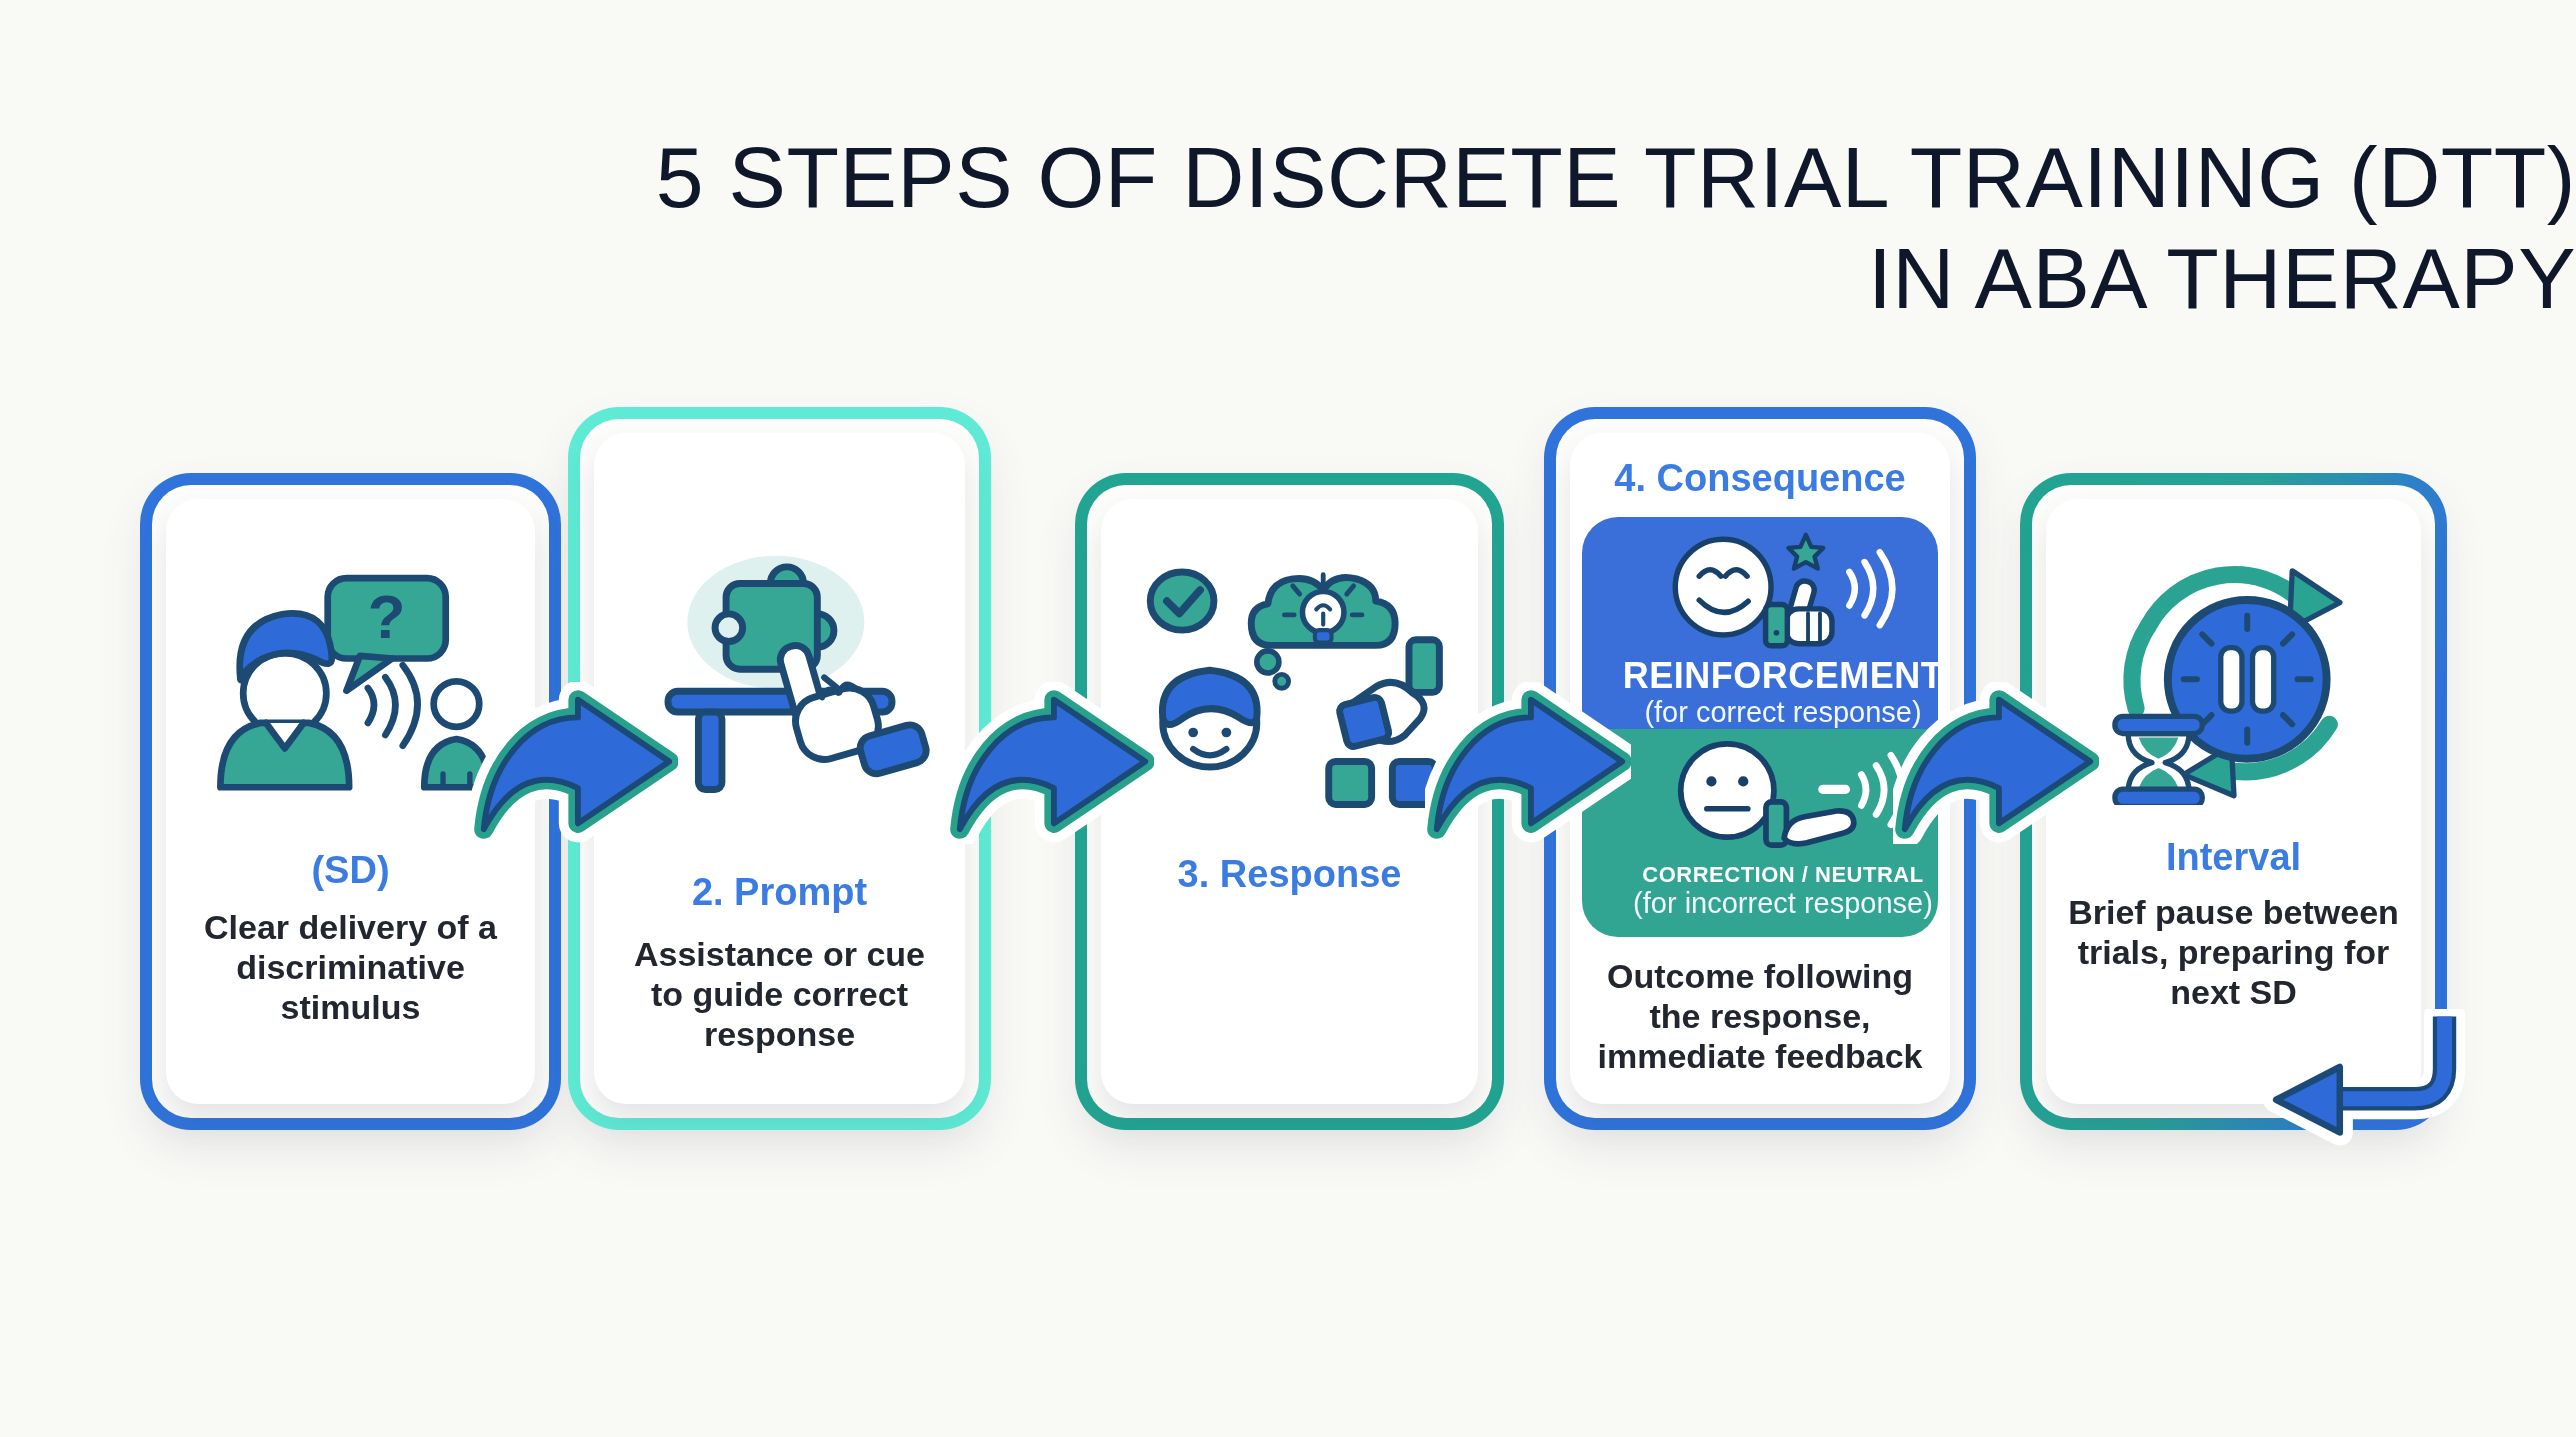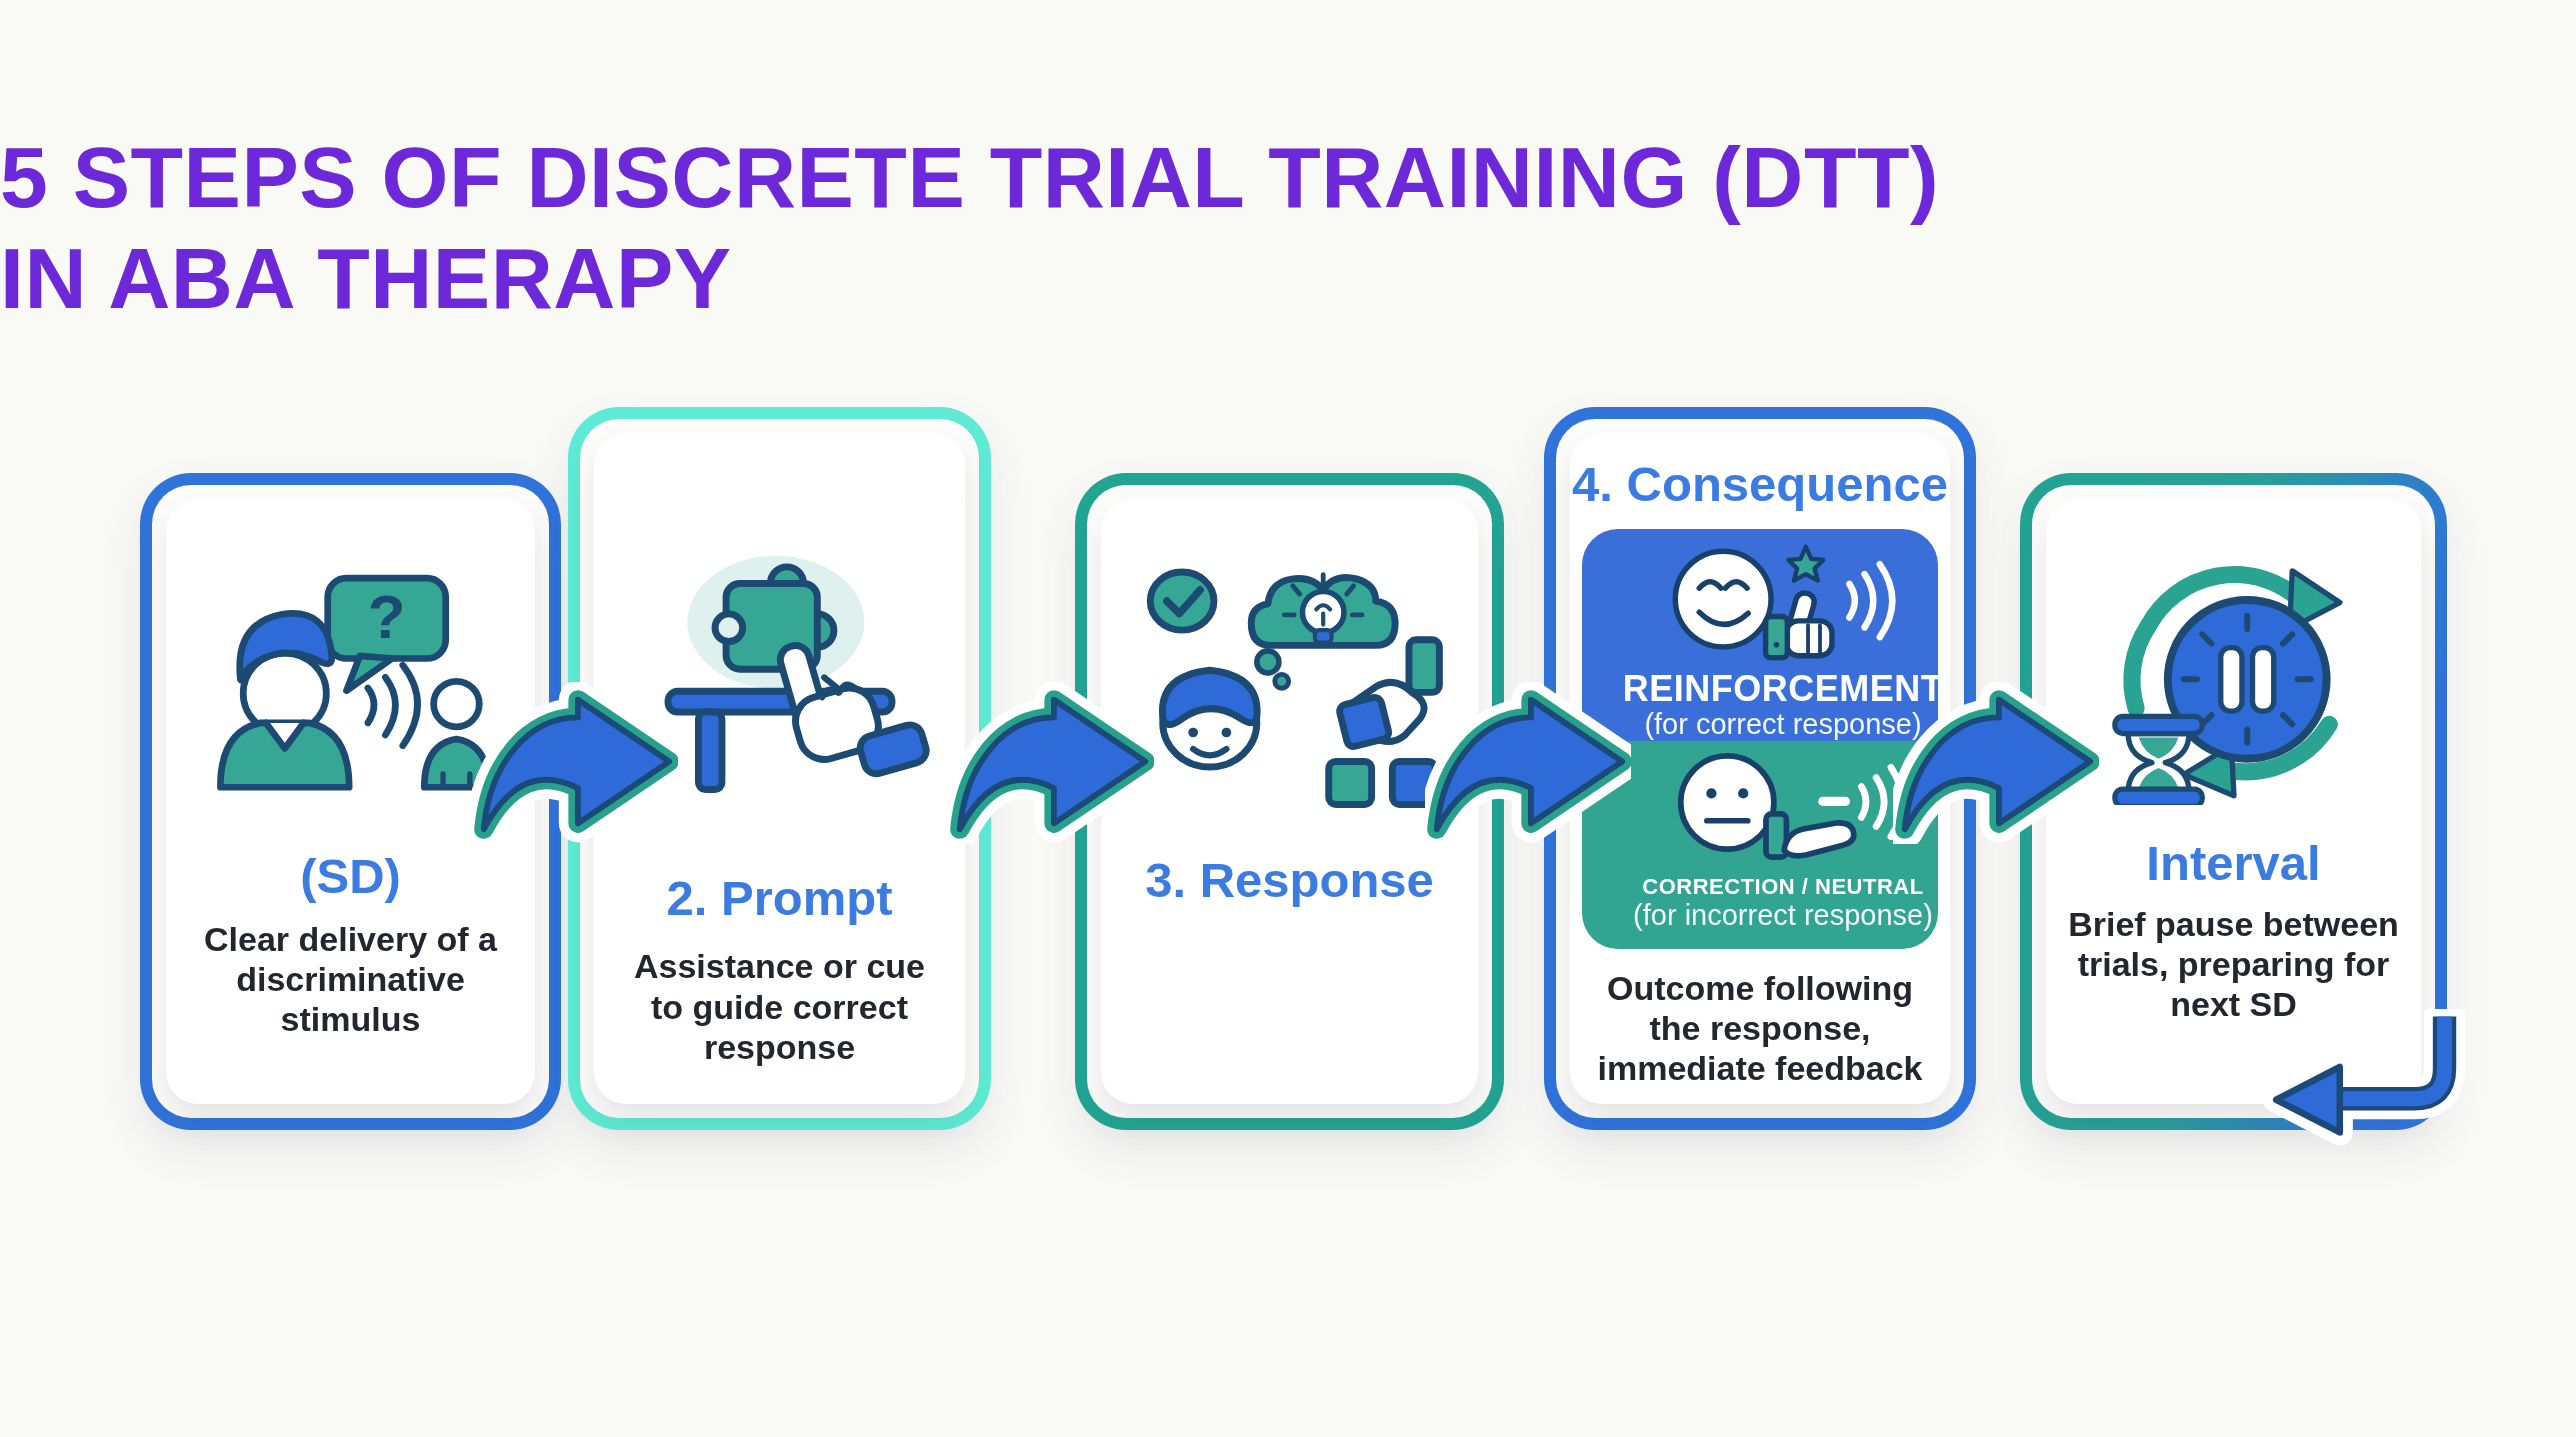--- a/index.html
+++ b/index.html
@@ -4,21 +4,21 @@
 <style>
   html,body{margin:0;padding:0;background:#e9e9e6;}
   #canvas{
     position:relative; width:2576px; height:1438px; overflow:hidden;
     background:#f9f9f6;
     font-family:"Liberation Sans", sans-serif;
   }
   
   .main-title{
     position:absolute; top:127px; left:0; width:100%;
-    text-align:left; color:#6d28d9; font-weight:bold;
+    text-align:right; color:#0f172a; font-weight:normal;
     font-size:86px; line-height:1.18; letter-spacing:0.5px;
   }
   
   .card{
     position:absolute; border-radius:51px; padding:12px; box-sizing:border-box;
     box-shadow:0 20.6px 41px rgba(90,95,115,0.10);
   }
   .card-mid{
     width:100%; height:100%; background:#fdfdfb; border-radius:39px;
     padding:14px; box-sizing:border-box;
@@ -28,21 +28,21 @@
     box-shadow:0 17px 32px rgba(70,75,95,0.14);
     display:flex; flex-direction:column; align-items:center; box-sizing:border-box;
   }
   #card-1{left:140px; top:473px; width:421px;  height:657px; background:#2f73db;}
   #card-2{left:568px; top:407px; width:423px;  height:723px; background:#5eead4;}
   #card-3{left:1075px;top:473px; width:429px;  height:657px; background:#22a492;}
   #card-4{left:1544px;top:407px; width:432px;  height:723px; background:#2f73db;}
   #card-5{left:2020px;top:473px; width:427px;  height:657px;
           background:linear-gradient(100deg,#22a492 0%,#27a097 45%,#2f73db 85%);}
   .step-title{
-    color:#3b7ce2; font-weight:bold; font-size:49px; line-height:1.12;
+    color:#3b7ce2; font-weight:bold; font-size:38px; line-height:1.12;
     text-align:center; white-space:nowrap;
   }
   .step-desc{
     color:#22262e; font-weight:bold; font-size:34px; line-height:1.18;
     text-align:center;
   }
   
   .icon-wrap{display:flex; justify-content:center; align-items:center;}
   #card-1 .icon-wrap{margin-top:60px; height:249px;}
   #card-1 .step-title{margin-top:41px;}

